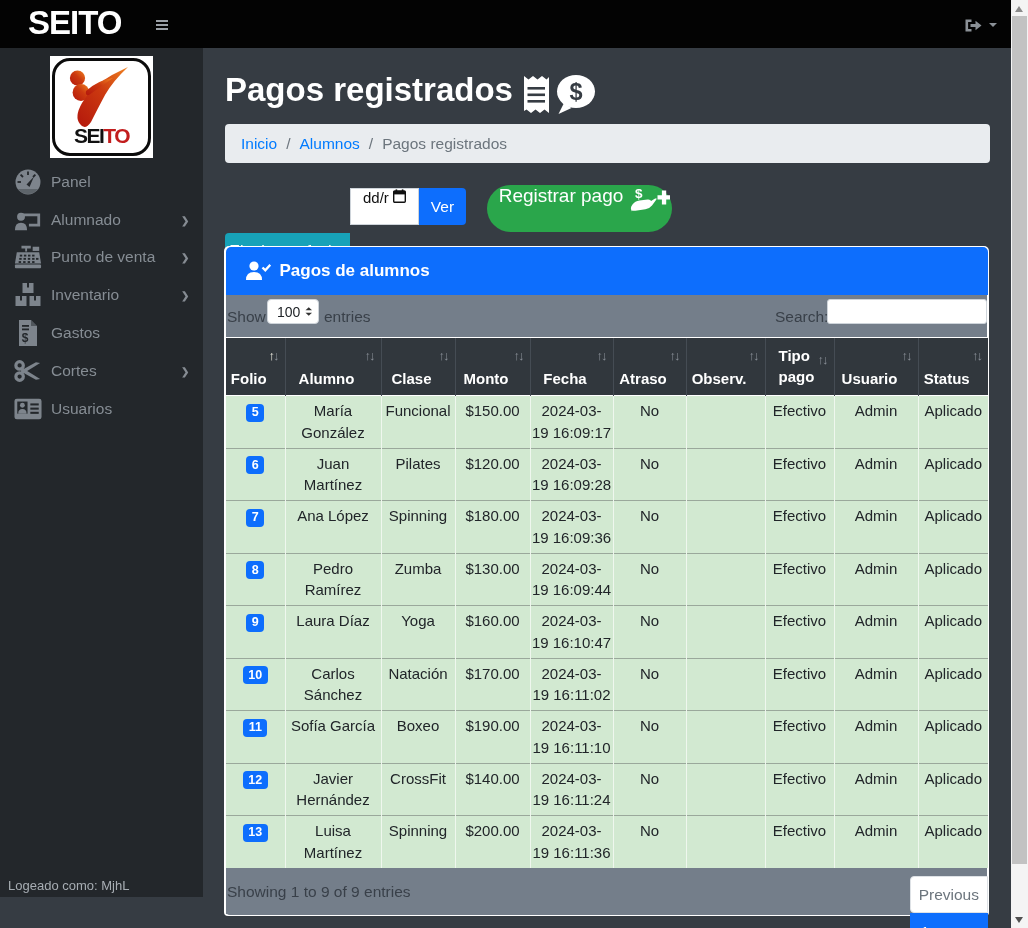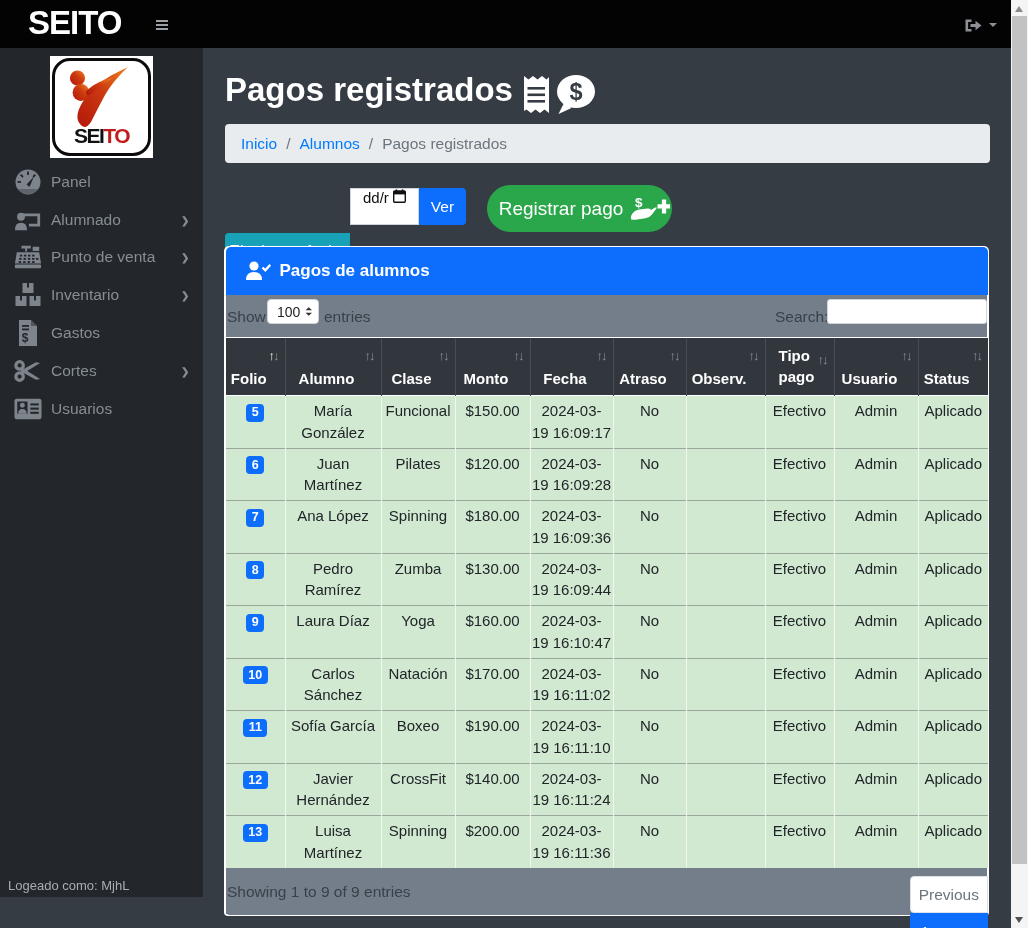--- a/index.html
+++ b/index.html
@@ -34,21 +34,21 @@
 #breadcrumb { position:absolute; left:22px; top:75px; width:765px; height:39px; background:#e9ecef; border-radius:4px; color:#6c757d; font-size:15.5px; line-height:39px; padding-left:16px; }
 #breadcrumb a { color:#007bff; text-decoration:none; }
 #breadcrumb .sep { margin:0 9px; }
 
 
 #btnrow { position:absolute; left:22px; top:139px; height:37px; }
 .igroup { position:absolute; top:0; height:37px; display:flex; }
 .btn-info { background:#17a2b8; color:#fff; font-size:16px; border:none; height:37px; line-height:37px; width:125px; text-align:center; white-space:nowrap; border-radius:4px 0 0 4px;margin-top:45px; }
 #dateinput { width:69px; height:37px; background:#fff; border:1px solid #ced4da; font-size:15px; color:#111; display:flex; align-items:flex-start; justify-content:center; }
 .btn-ver { background:#0d6efd; color:#fff; font-size:15.5px; height:37px; line-height:37px; width:47px; text-align:center; border-radius:0 4px 4px 0; }
-#regbtn { position:absolute; left:262px; top:-3px; width:185px; height:47px; background:#2aa64b; border-radius:24px; color:#fff; font-size:19px; display:flex; align-items:center; justify-content:center; gap:7px; padding-left:10px; white-space:nowrap; }
+#regbtn { position:absolute; left:262px; top:-3px; width:185px; height:47px; background:#2aa64b; border-radius:24px; color:#fff; font-size:19px; display:flex; align-items:flex-start; justify-content:center; gap:7px; padding-left:10px; white-space:nowrap; }
 
 
 #card { position:absolute; left:21px; top:197px; width:765px; height:670px; background:#fff; border-radius:5px 5px 4px 4px; }
 #cardhead { position:absolute; left:1.5px; top:1px; width:762px; height:48px; background:#0d6efd; border-radius:5px 5px 0 0; color:#fff; font-size:17px; font-weight:bold; display:flex; align-items:center; }
 #cardhead .ph { margin-left:19px; margin-right:9px; }
 #cardbody { position:absolute; left:2px; top:49px; width:761px; height:618.5px; background:#747e8a; }
 
 
 #dtop { position:absolute; left:0; top:0; width:761px; height:42px; color:#394049; font-size:15.5px; }
 #showlbl { position:absolute; left:1px; top:13px; }

